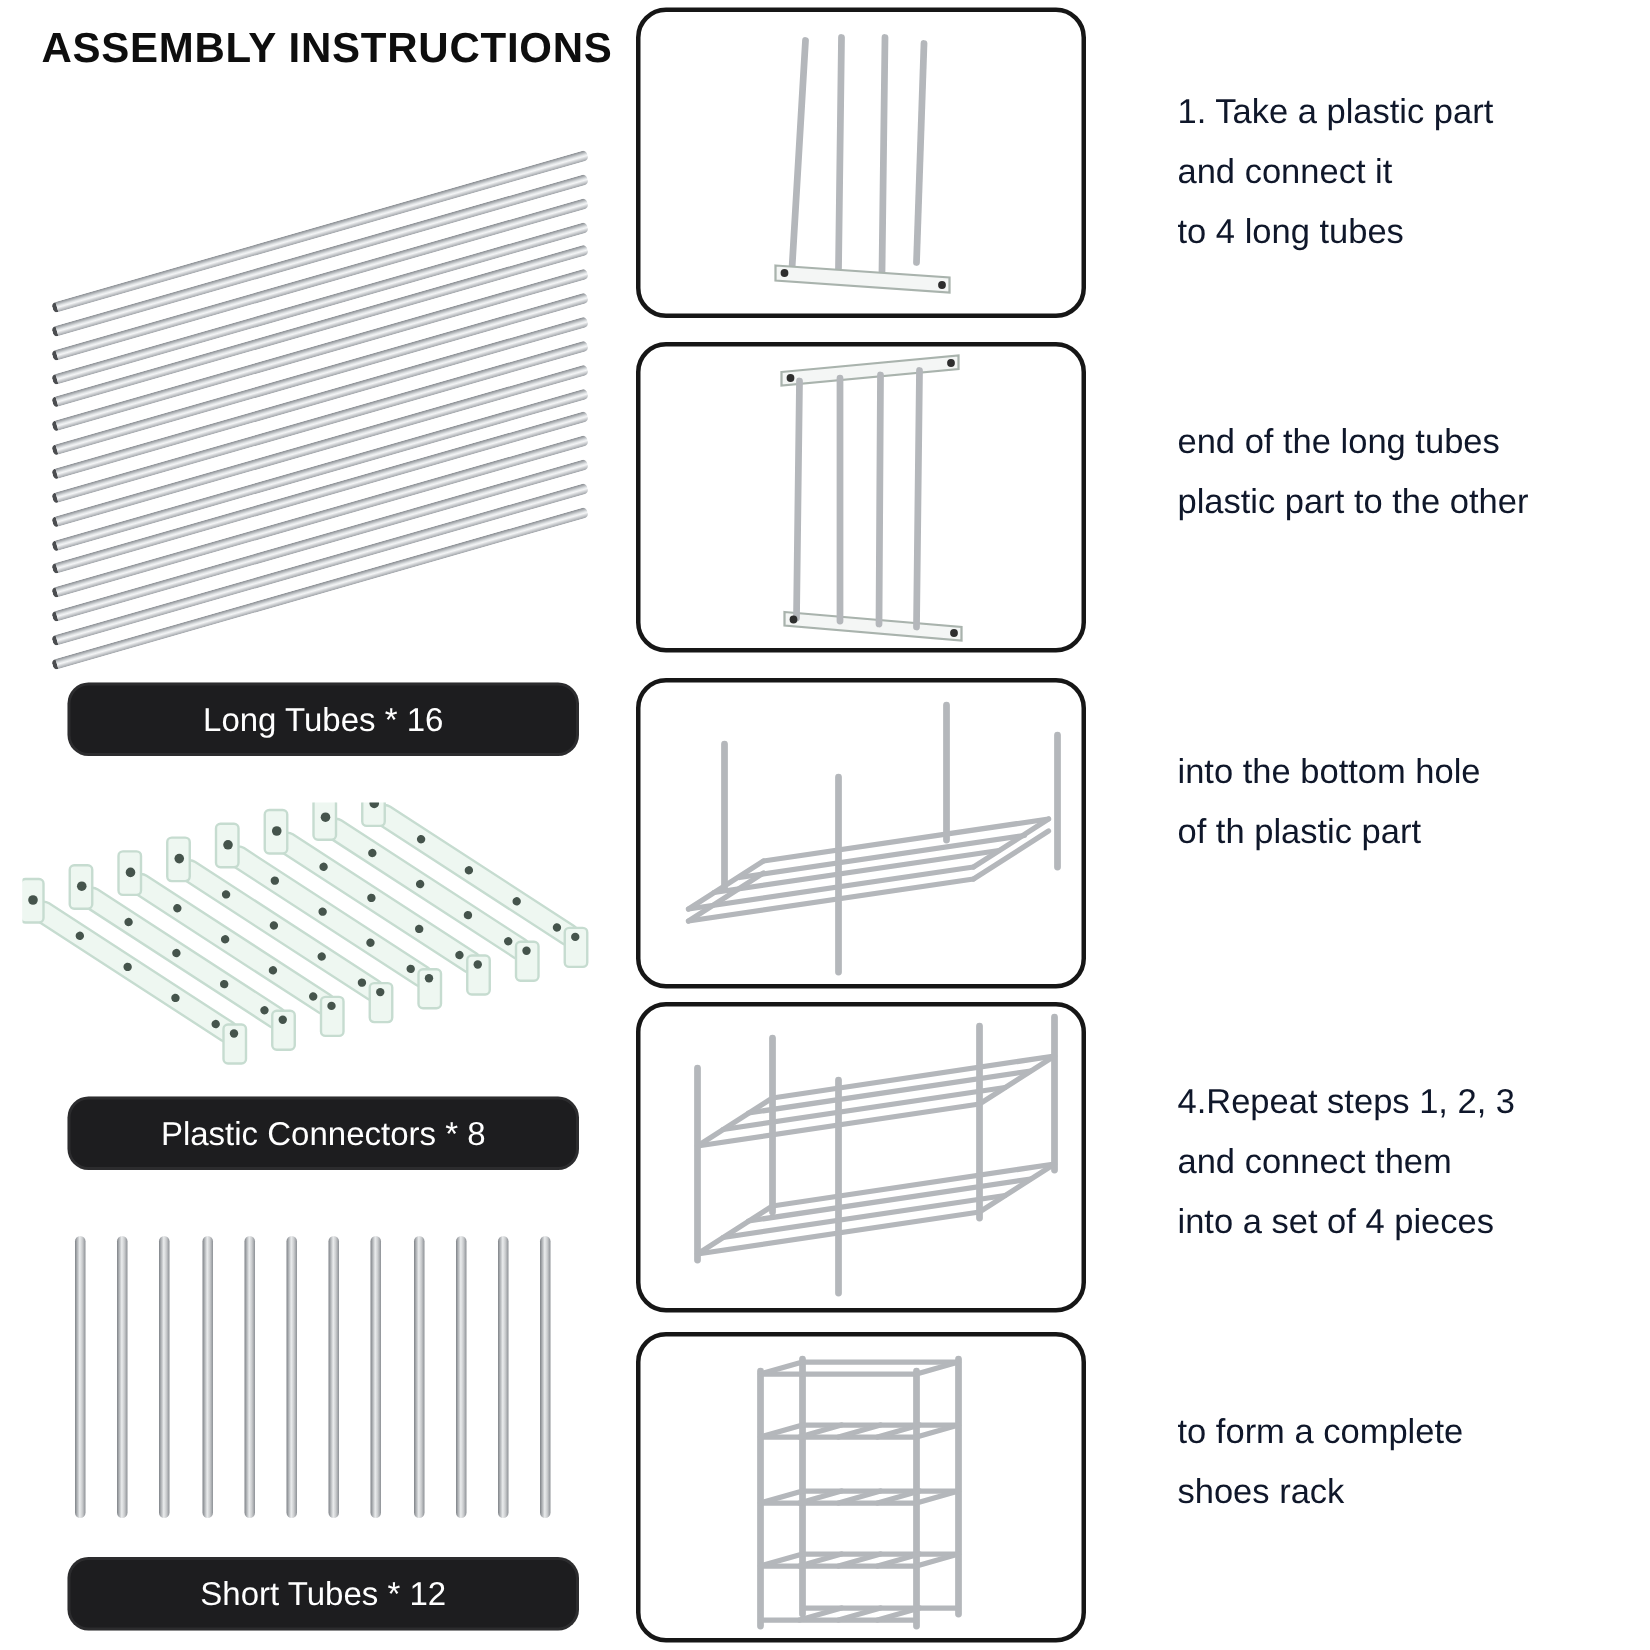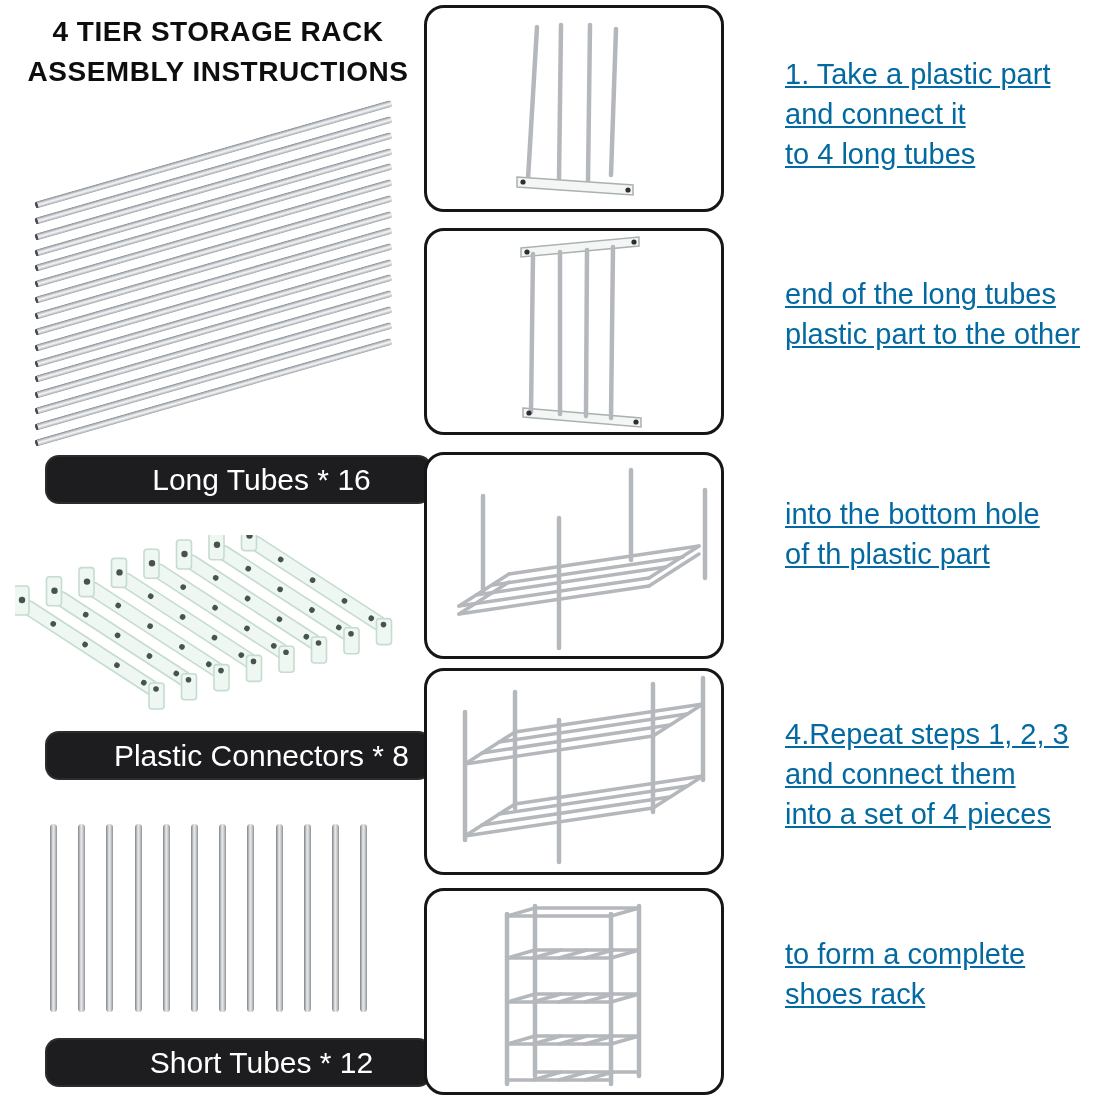--- a/index.html
+++ b/index.html
@@ -8,24 +8,23 @@
     font-family:"Liberation Sans",sans-serif;overflow:hidden;color:#151515;
   }
   
   .title{
     position:absolute;left:18px;top:12px;width:400px;text-align:center;
     font-weight:bold;font-size:28px;line-height:40px;color:#0e0e0e;letter-spacing:.5px;
   }
   
   .part-label{
     position:absolute;left:45px;width:341px;height:49px;border-radius:14px;
-    background:#1d1d1f;color:#fff;font-size:30px;
+    background:#1d1d1f;color:#fff;font-size:22px;
     display:flex;align-items:center;justify-content:center;
     box-shadow:inset 0 0 0 2px rgba(255,255,255,.07);
-    padding-left:46px;
   }
   
   #long-tubes{position:absolute;left:33px;top:95px;width:372px;height:358px;}
   .tube-long{
     position:absolute;left:2px;width:368px;height:6.5px;border-radius:3px;
     background:linear-gradient(180deg,#84888d,#dfe2e4 40%,#f4f5f6 55%,#9ea2a7);
     border-left:3px solid #4b4d50;
     transform:rotate(-16deg);transform-origin:left center;
   }
   
@@ -43,30 +42,29 @@
     display:flex;align-items:center;justify-content:center;
   }
   .step-box svg{display:block;}
   .wire{stroke:#b4b7bb;stroke-width:4.5;stroke-linecap:round;fill:none;}
   .wire-thin{stroke:#b4b7bb;stroke-width:3.5;stroke-linecap:round;fill:none;}
   .plastic-bar{fill:#f4f6f5;stroke:#a9b3ad;stroke-width:1.5;}
   .joint{fill:#2e2e2e;}
   
   .step-text{
     position:absolute;left:785px;width:312px;
-    font-size:29px;line-height:40px;color:#0369a1;text-decoration:underline;
+    font-size:23px;line-height:40px;color:#0f172a;
   }
 </style>
 </head>
 <body>
 
 <div class="canvas">
 
   <div class="title">
-    <div>4 TIER STORAGE RACK</div>
     <div>ASSEMBLY INSTRUCTIONS</div>
   </div>
 
   <div id="long-tubes">
       <div class="tube-long" style="top: 107px;"></div>
       <div class="tube-long" style="top: 122.85px;"></div>
       <div class="tube-long" style="top: 138.7px;"></div>
       <div class="tube-long" style="top: 154.55px;"></div>
       <div class="tube-long" style="top: 170.4px;"></div>
       <div class="tube-long" style="top: 186.25px;"></div>

